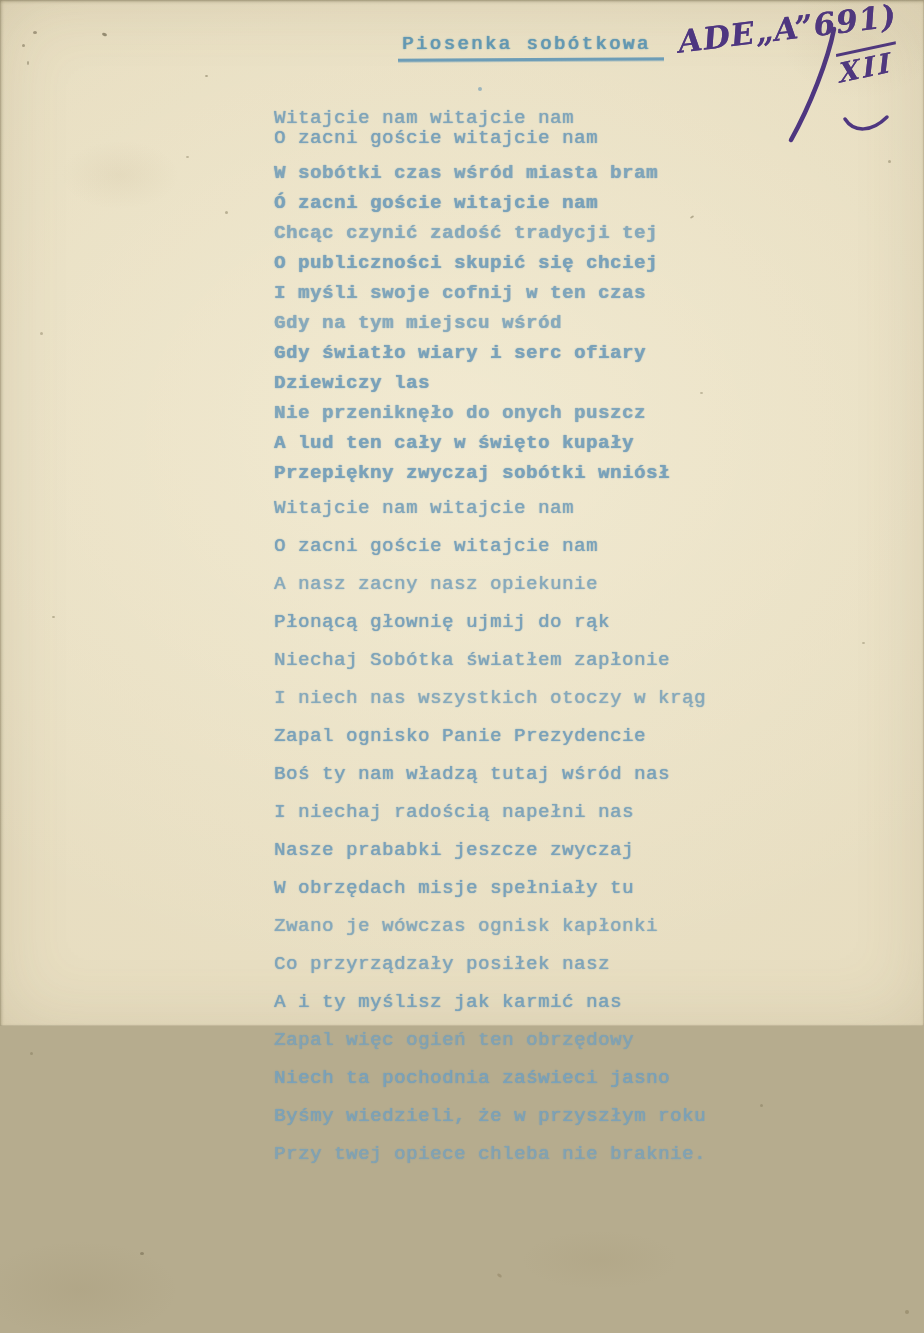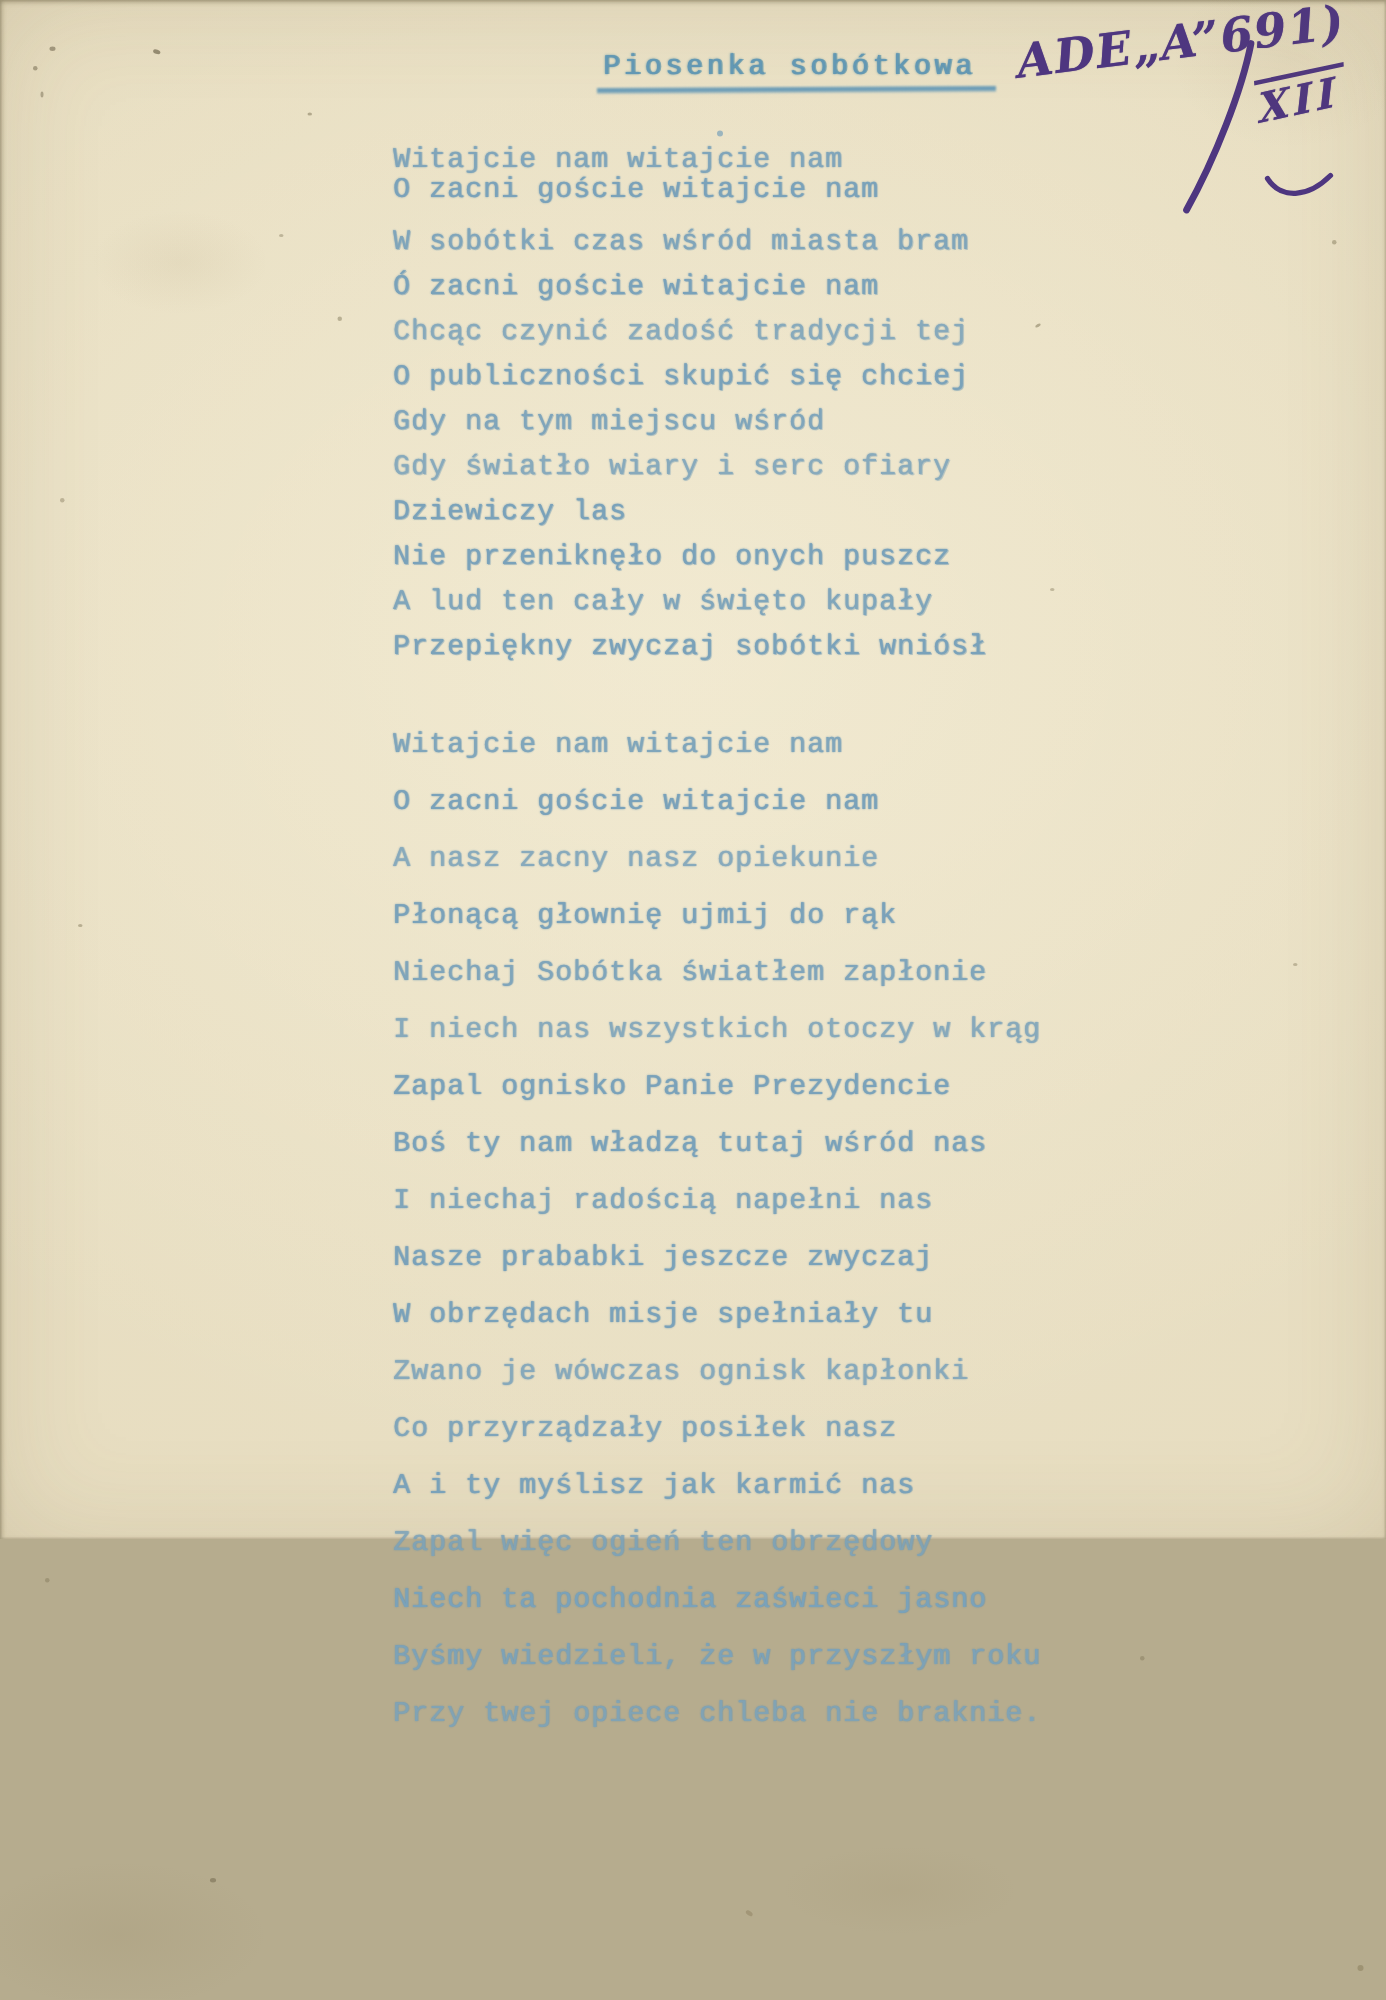--- a/index.html
+++ b/index.html
@@ -15,29 +15,29 @@
       radial-gradient(ellipse 120% 120% at 50% 50%, #eae1c6 0%, #e7ddc0 62%, #dfd4b4 88%, #d6caa8 100%);
     box-shadow:
       inset 0 0 70px rgba(120,100,60,.16),
       inset 0 2px 3px rgba(80,70,40,.25),
       inset 2px 0 3px rgba(80,70,40,.18),
       inset 0 0 0 1px rgba(60,50,30,.10);
   }
 
   
   .poem{position:absolute;left:0;top:0;width:100%;height:100%;}
-  .stanza{position:absolute;left:262px;}
+  .stanza{position:absolute;left:274px;margin-top:12px;}
   .line{
     font-family:"Liberation Mono","DejaVu Sans Mono",monospace;
     font-size:19px;letter-spacing:.6px;white-space:pre;
     color:#7aa2ba;
     text-shadow:0 0 1.3px rgba(105,150,178,.95), .7px .4px 0 rgba(105,150,178,.38);
   }
   .s1{top:96px;}  .s1 .line{line-height:20px;height:20px;}
-  .s2{top:146px;} .s2 .line{line-height:30px;height:30px;}
+  .s2{top:146px;} .s2 .line{line-height:30px;height:30px;font-weight:bold;}
   .s3{top:477px;} .s3 .line{line-height:38px;height:38px;}
   
   .line:nth-child(3n){opacity:.88;}
   .line:nth-child(4n+1){opacity:.94;}
 
   
   .title-wrap{position:absolute;left:402px;top:33px;}
   .title-text{
     font-family:"Liberation Mono","DejaVu Sans Mono",monospace;
     font-size:19px;letter-spacing:2.4px;white-space:pre;
@@ -101,20 +101,21 @@
   <div class="poem">
     <div class="stanza s1">
         <div class="line">Witajcie nam witajcie nam</div>
         <div class="line">O zacni goście witajcie nam</div>
       </div>
     <div class="stanza s2">
         <div class="line">W sobótki czas wśród miasta bram</div>
         <div class="line">Ó zacni goście witajcie nam</div>
         <div class="line">Chcąc czynić zadość tradycji tej</div>
         <div class="line">O publiczności skupić się chciej</div>
+        <div class="line">I myśli swoje cofnij w ten czas</div>
         <div class="line">Gdy na tym miejscu wśród</div>
         <div class="line">Gdy światło wiary i serc ofiary</div>
         <div class="line">Dziewiczy las</div>
         <div class="line">Nie przeniknęło do onych puszcz</div>
         <div class="line">A lud ten cały w święto kupały</div>
         <div class="line">Przepiękny zwyczaj sobótki wniósł</div>
       </div>
     <div class="stanza s3">
         <div class="line">Witajcie nam witajcie nam</div>
         <div class="line">O zacni goście witajcie nam</div>

